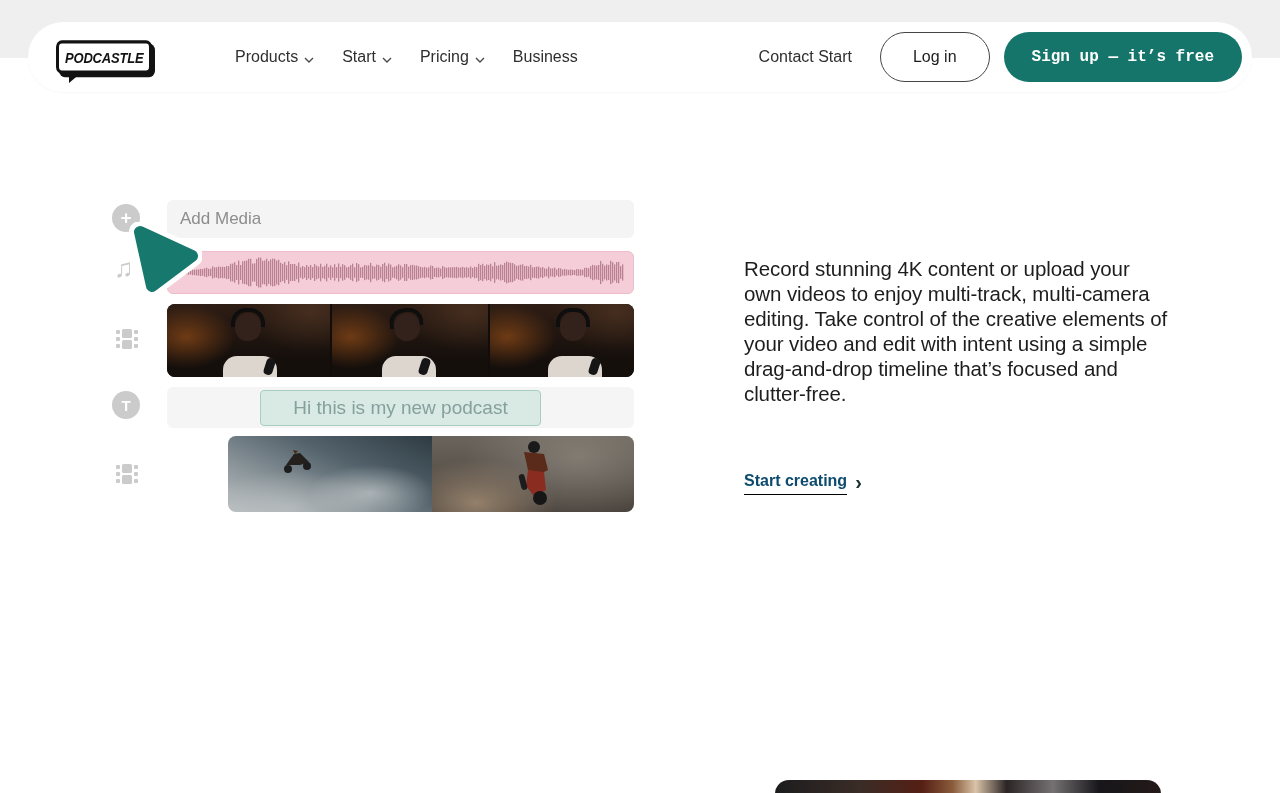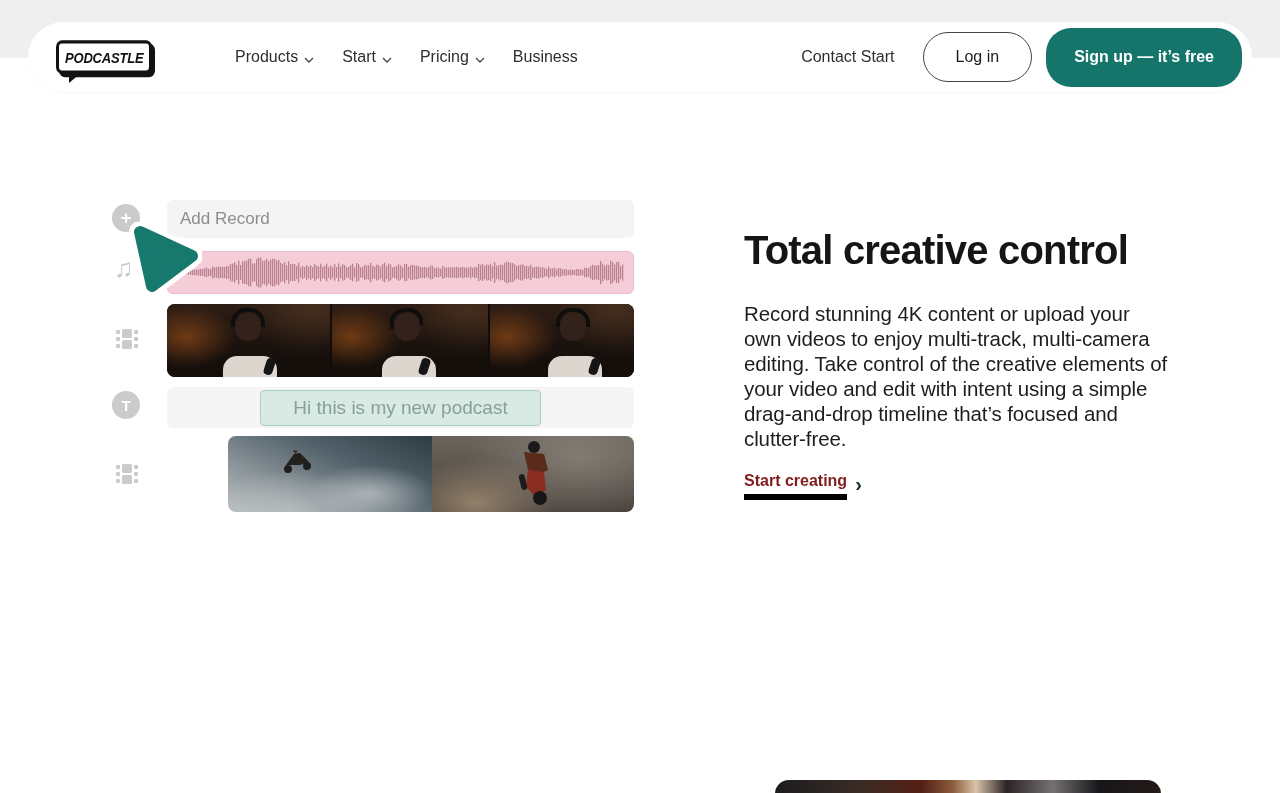--- a/index.html
+++ b/index.html
@@ -26,33 +26,33 @@
   .nav-item { display:flex; align-items:center; gap:6px; font-size:16px; color:#2f2f2f;
     cursor:pointer; white-space:nowrap; }
   .chev { display:inline-block; margin-top:2px; }
 
   
   .hdr-right { position:absolute; right:10px; display:flex; align-items:center; }
   .contact { font-size:16px; color:#2f2f2f; cursor:pointer; margin-right:28px; }
   .btn-login { height:50px; padding:2px 32px; border-radius:25px; border:1px solid #454545;
     background:#fff; font-size:16px; color:#1c1c1c; cursor:pointer; margin-right:14px;
     font-family:"Liberation Sans", sans-serif; }
-  .btn-signup { height:59px; padding:0 28px; border-radius:25px; border:none;
+  .btn-signup { height:50px; padding:0 28px; border-radius:25px; border:none;
     background:#15756b; color:#ffffff; font-size:16px; font-weight:600; cursor:pointer;
-    font-family:Liberation Sans, sans-serif; }
+    font-family:Liberation Mono, monospace; }
 
   
   .hero-copy { position:absolute; left:744px; top:228px; width:424px; }
   .hero-title { font-size:40px; font-weight:700; color:#151515; letter-spacing:-0.8px; }
   .hero-desc { margin-top:28px; font-size:20.5px; line-height:25px; color:#1d1d1d;
     letter-spacing:-0.1px; }
   .hero-cta { position:absolute; left:744px; top:472px; display:flex; align-items:center;
     gap:8px; cursor:pointer; }
-  .cta-label { font-size:16px; font-weight:700; color:#7f1d1d;
-    border-bottom:6px solid #000000; padding-bottom:4px; }
+  .cta-label { font-size:16px; font-weight:700; color:#0c4a6e;
+    border-bottom:1px solid #000000; padding-bottom:4px; }
   .cta-chev { font-size:20px; font-weight:700; color:#16322d; line-height:1; margin-top:-4px; }
 
   
   .editor { position:absolute; left:112px; top:200px; width:522px; height:315px; }
   .track-icon { position:absolute; color:#cbcbcb; }
   .circle-icon { width:28px; height:28px; border-radius:50%; background:#cbcbcb;
     display:flex; align-items:center; justify-content:center; color:#ffffff; }
   .icon-plus-w { font-size:19px; font-weight:700; line-height:1; margin-top:-1px; }
   .icon-t-w { font-size:15px; font-weight:700; }
   .music-glyph { font-size:26px; color:#cbcbcb; }
@@ -148,21 +148,20 @@
   </div>
 
   <div class="hdr-right">
     <span class="contact">Contact Start</span>
     <button class="btn-login">Log in</button>
     <button class="btn-signup">Sign up — it’s free</button>
   </div>
 </div>
 
 <div class="hero-copy">
-  <div class="hero-title">Total creative control</div>
   <div class="hero-desc">Record stunning 4K content or upload your own videos to enjoy multi-track, multi-camera editing. Take control of the creative elements of your video and edit with intent using a simple drag-and-drop timeline that’s focused and clutter-free.</div>
 </div>
 <div class="hero-cta">
   <span class="cta-label">Start creating</span>
   <span class="cta-chev">›</span>
 </div>
 
 <div class="editor">
 
   <div class="track-icon circle-icon" style="left:0; top:4px;">
@@ -191,21 +190,21 @@
       <rect x="2" y="4" width="4" height="4" rx="1"></rect>
         <rect x="2" y="11" width="4" height="4" rx="1"></rect>
         <rect x="2" y="18" width="4" height="4" rx="1"></rect>
       <rect x="20" y="4" width="4" height="4" rx="1"></rect>
         <rect x="20" y="11" width="4" height="4" rx="1"></rect>
         <rect x="20" y="18" width="4" height="4" rx="1"></rect>
     </svg>
   </div>
 
   <div class="row row-addmedia">
-    <span class="addmedia-label">Add Record</span>
+    <span class="addmedia-label">Add Media</span>
   </div>
 
   <div class="row row-audio">
     <svg width="452" height="41" viewBox="0 0 452 41">
       <g class="wave-bars">
           <rect x="4" y="18.8" width="1.3" height="3.5"></rect>
           <rect x="6" y="18.6" width="1.3" height="3.8"></rect>
           <rect x="8" y="18.5" width="1.3" height="4.0"></rect>
           <rect x="10" y="18.7" width="1.3" height="3.6"></rect>
           <rect x="12" y="18.2" width="1.3" height="4.6"></rect>

